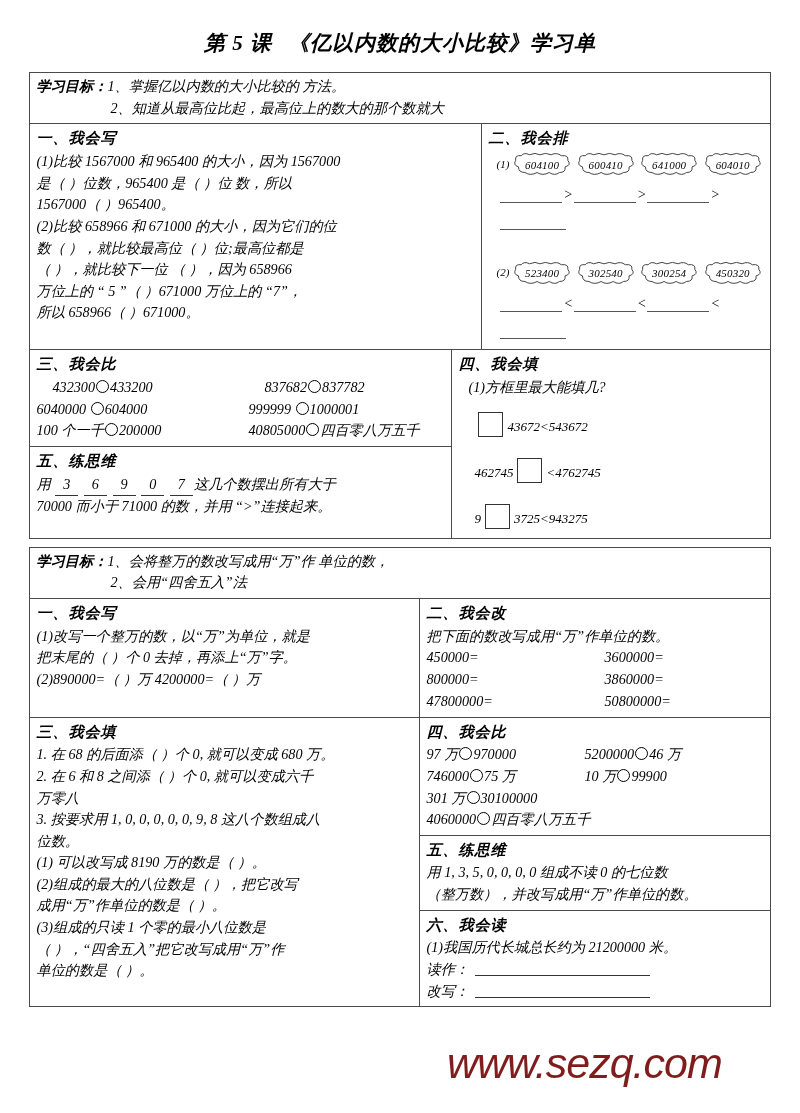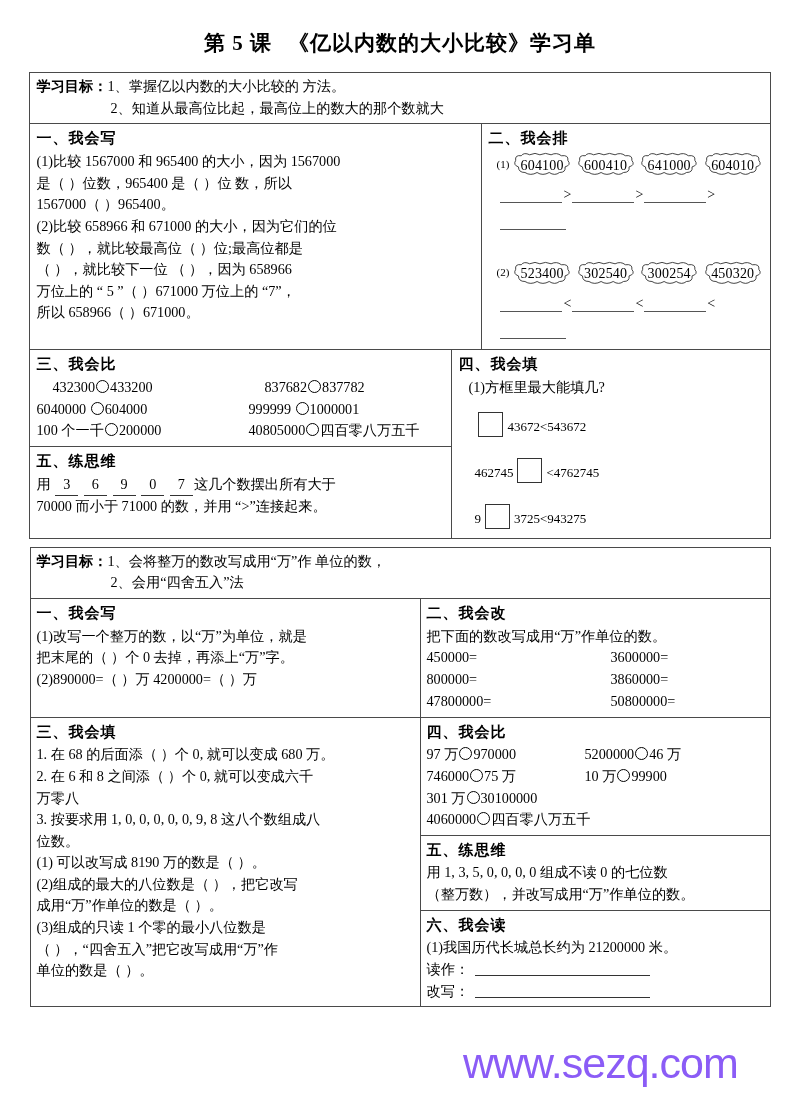--- a/index.html
+++ b/index.html
@@ -3,21 +3,21 @@
 <meta charset="utf-8">
 <style>
   html,body{margin:0;padding:0;background:#fff;}
   body{
     width:800px;height:1113px;
     font-family:"Liberation Serif","DejaVu Serif",serif;
     color:#000;
     position:relative;
     overflow:hidden;
   }
-  .page{position:relative;width:800px;height:1017px;}
+  .page{position:relative;width:800px;height:1017px;font-style:italic;}
 
   .sheet-title{
     text-align:center;
     font-size:21px;
     font-weight:bold;
     letter-spacing:1px;
     line-height:1.25;
   }
   .sheet-title .lesson{margin-right:16px;}
 
@@ -45,21 +45,21 @@
 
   
   .cloudrow{display:flex;align-items:center;gap:2px;margin:2px 0 0 8px;}
   .cloudrow .idx{font-size:11px;padding-bottom:2px;}
   .cloud{
     position:relative;
     width:66px;height:26px;
     display:flex;align-items:center;justify-content:center;
   }
   .cloud svg{position:absolute;inset:0;}
-  .cloud span{position:relative;font-size:14px;letter-spacing:.2px;}
+  .cloud span{position:relative;font-size:11px;letter-spacing:.2px;}
 
   .oprow{display:flex;align-items:flex-end;margin:10px 0 0 12px;}
   .oprow .ul{display:inline-block;border-bottom:1px solid #555;height:13px;}
   .oprow .op{font-size:14px;padding:0 1px 1px 1px;line-height:1;}
   .tailrow{margin:12px 0 0 12px;}
   .tailrow .ul{display:inline-block;border-bottom:1px solid #555;height:13px;width:66px;}
 
   
   .cmp{display:flex;}
   .cmp .c1{width:212px;}
@@ -69,30 +69,30 @@
   
   .sqbox{display:inline-block;width:23px;height:23px;border:1.3px solid #333;vertical-align:-6px;margin:0 4px;}
   .fillline{margin:13px 0 0 16px;font-size:13px;}
 
   
   .ud{display:inline-block;border-bottom:1px solid #333;padding:0 8px;margin:0 1px;}
 
   
   .wline{display:inline-block;border-bottom:1.2px solid #333;height:14px;vertical-align:-2px;}
 
-  .twocol{display:flex;gap:6px;}
+  .twocol{display:flex;}
   .twocol .a{width:178px;}
   .twocol .b{flex:1;text-align:left;}
 
   .watermark{
     position:absolute;
-    left:463px;top:1039px;
+    left:447px;top:1039px;
     font-family:"Liberation Sans","DejaVu Sans",sans-serif;
     font-size:43px;
-    color:#8b5cf6;
+    color:#7f1d1d;
     letter-spacing:-1px;
     white-space:nowrap;
     z-index:5;
     pointer-events:none;
   }
 </style>
 </head>
 <body>
 
 <div class="page">

